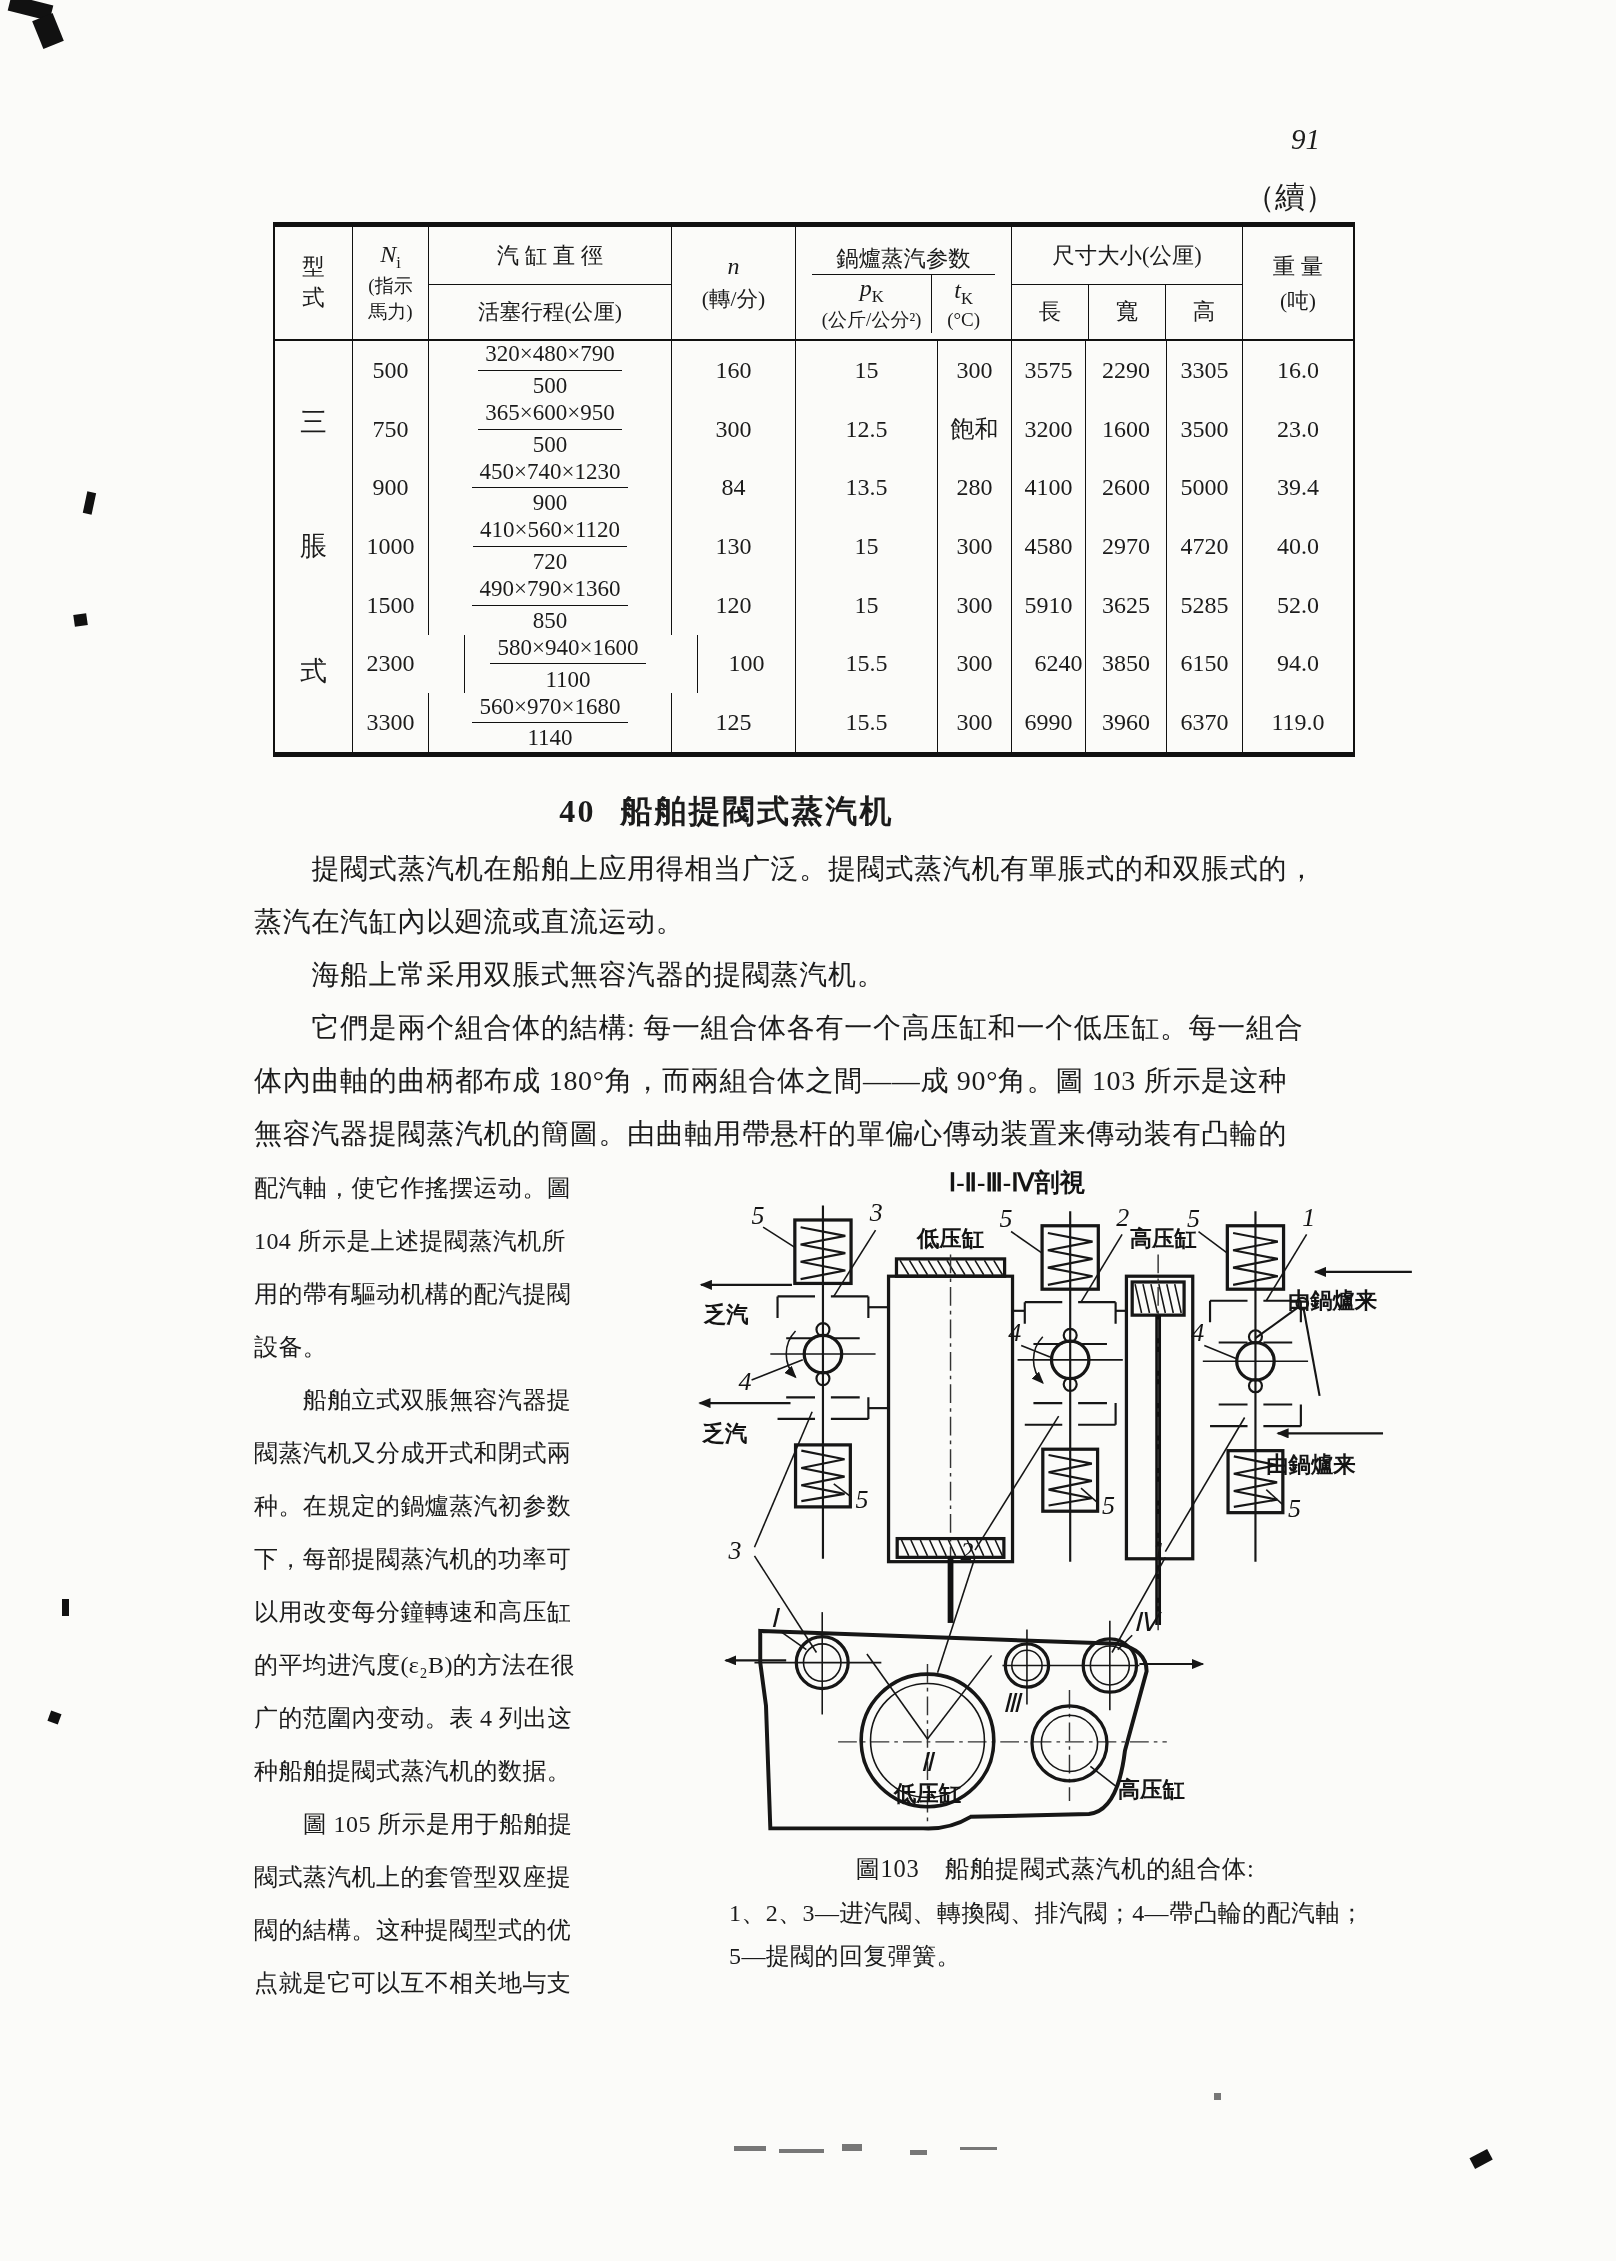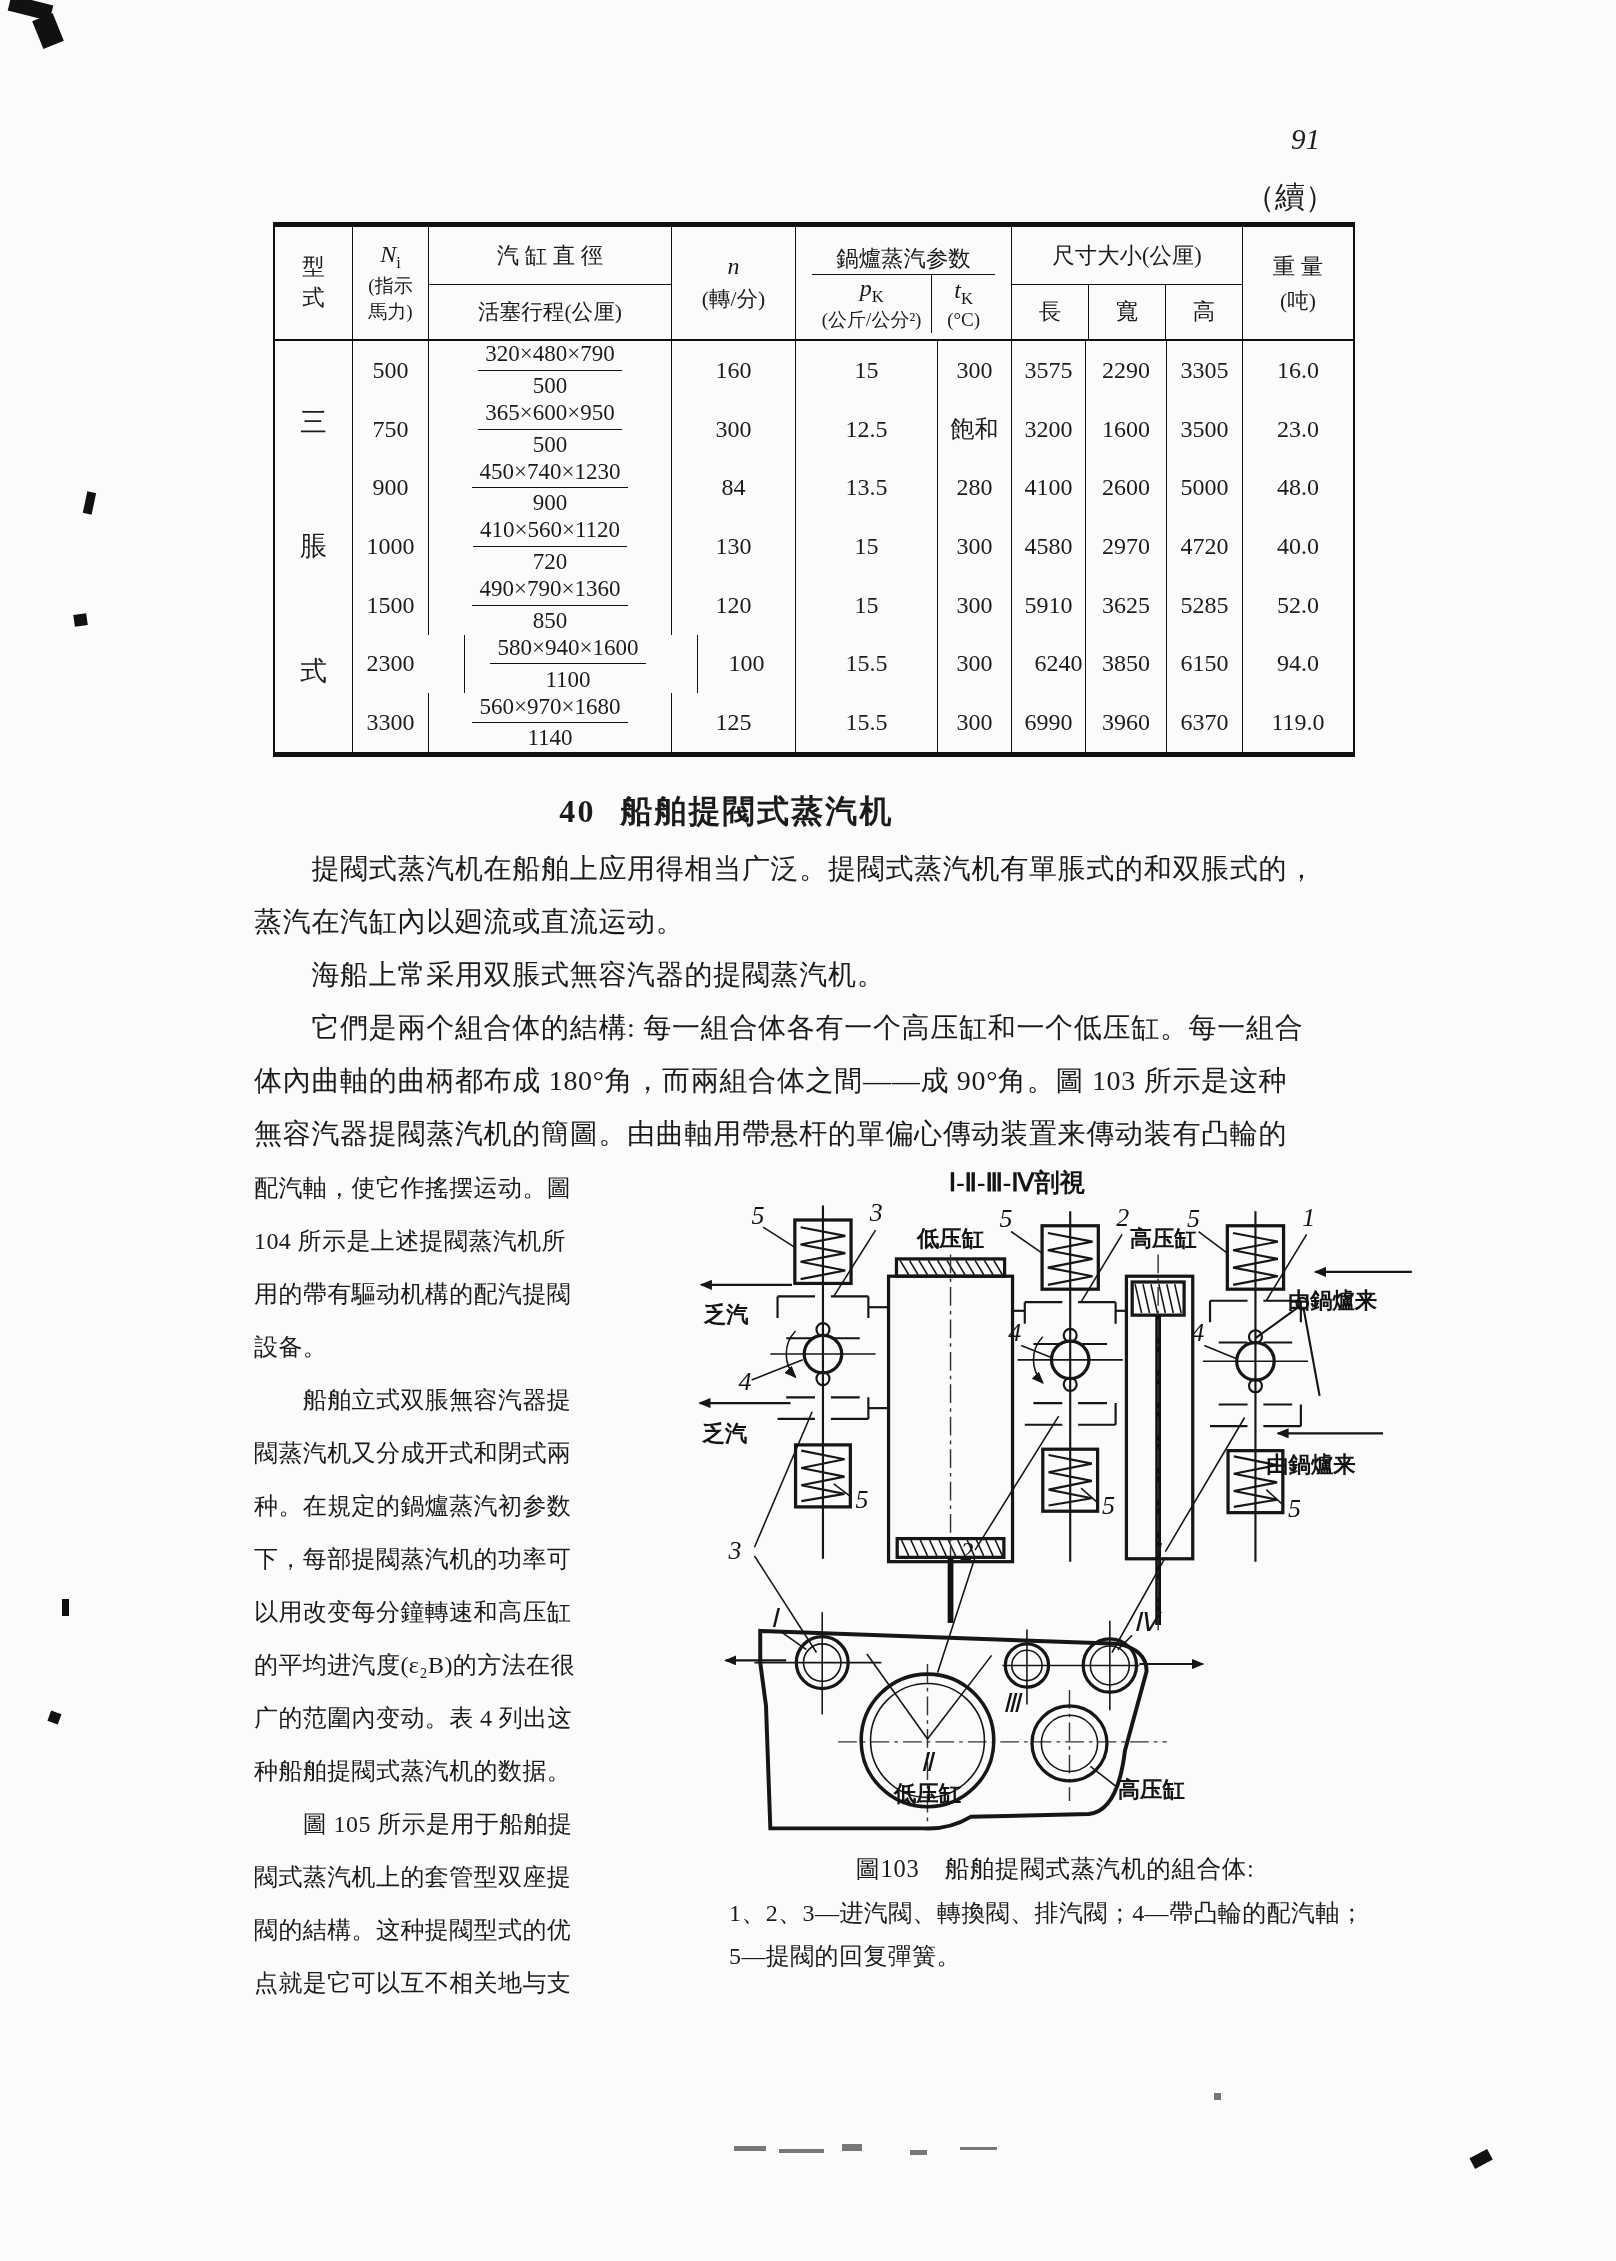--- a/index.html
+++ b/index.html
@@ -185,21 +185,21 @@
           <span class="num">450×740×1230</span>
           <span class="den">900</span>
         </span>
       </div>
     <div class="c bl" style="grid-column:4;grid-row:4;">84</div>
     <div class="c bl" style="grid-column:5;grid-row:4;">13.5</div>
     <div class="c bl" style="grid-column:6;grid-row:4;">280</div>
     <div class="c bl" style="grid-column:7;grid-row:4;">4100</div>
     <div class="c bl" style="grid-column:8;grid-row:4;">2600</div>
     <div class="c bl" style="grid-column:9;grid-row:4;">5000</div>
-    <div class="c bl" style="grid-column:10;grid-row:4;">48.0</div>
+    <div class="c bl" style="grid-column:10;grid-row:4;">39.4</div>
 
     <div class="c bl" style="grid-column:2;grid-row:5;">1000</div>
     <div class="c bl" style="grid-column:3;grid-row:5;">
         <span class="frac">
           <span class="num">410×560×1120</span>
           <span class="den">720</span>
         </span>
       </div>
     <div class="c bl" style="grid-column:4;grid-row:5;">130</div>
     <div class="c bl" style="grid-column:5;grid-row:5;">15</div>

